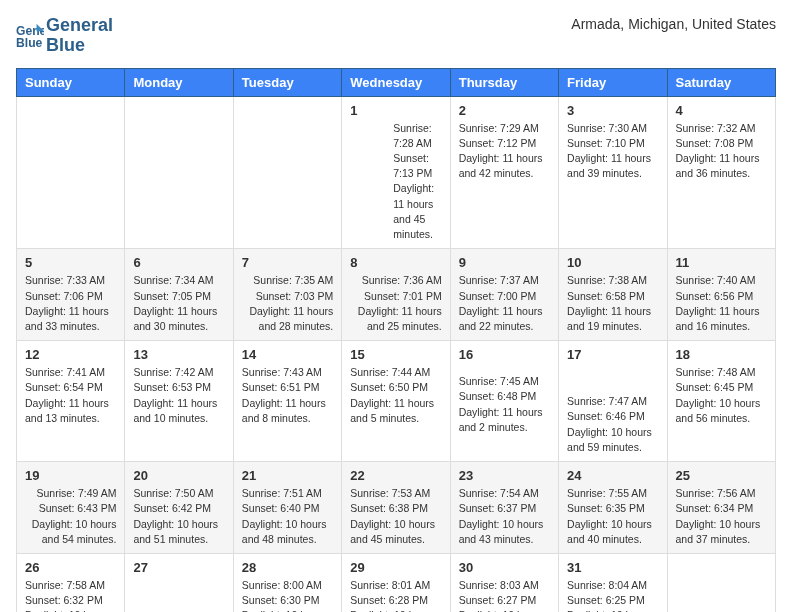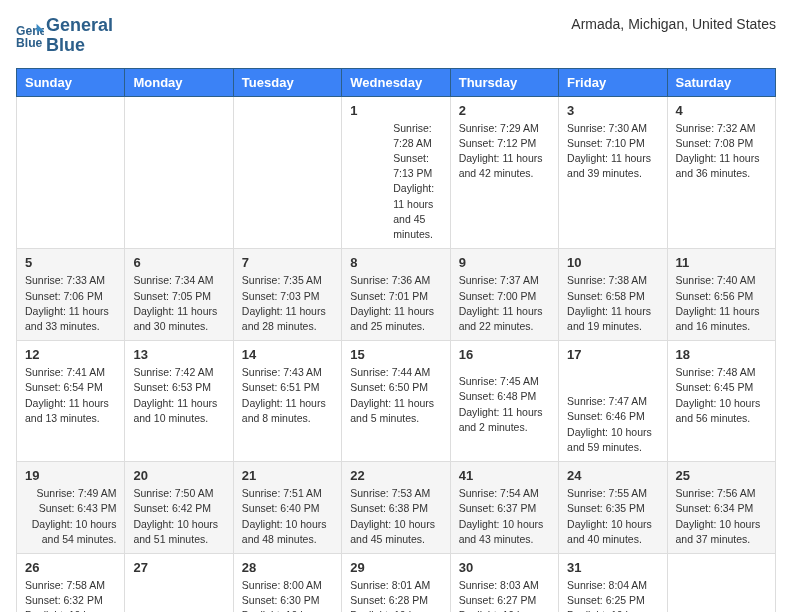--- a/index.html
+++ b/index.html
@@ -157,27 +157,27 @@
 Daylight: 11 hours and 33 minutes.</div>
         </td>
         <td>
           <div class="day-num">6</div>
           <div class="day-info" style="white-space: pre-line;">Sunrise: 7:34 AM
 Sunset: 7:05 PM
 Daylight: 11 hours and 30 minutes.</div>
         </td>
         <td>
           <div class="day-num">7</div>
-          <div class="day-info" style="white-space: pre-line;">Sunrise: 7:35 AM
+          <div class="day-info" style="white-space: pre-line; text-align: right;">Sunrise: 7:35 AM
 Sunset: 7:03 PM
 Daylight: 11 hours and 28 minutes.</div>
         </td>
         <td>
           <div class="day-num">8</div>
-          <div class="day-info" style="white-space: pre-line;">Sunrise: 7:36 AM
+          <div class="day-info" style="white-space: pre-line; text-align: right;">Sunrise: 7:36 AM
 Sunset: 7:01 PM
 Daylight: 11 hours and 25 minutes.</div>
         </td>
         <td>
           <div class="day-num">9</div>
           <div class="day-info" style="white-space: pre-line;">Sunrise: 7:37 AM
 Sunset: 7:00 PM
 Daylight: 11 hours and 22 minutes.</div>
         </td>
         <td>
@@ -256,21 +256,21 @@
 Sunset: 6:40 PM
 Daylight: 10 hours and 48 minutes.</div>
         </td>
         <td>
           <div class="day-num">22</div>
           <div class="day-info" style="white-space: pre-line;">Sunrise: 7:53 AM
 Sunset: 6:38 PM
 Daylight: 10 hours and 45 minutes.</div>
         </td>
         <td>
-          <div class="day-num">41</div>
+          <div class="day-num">23</div>
           <div class="day-info" style="white-space: pre-line;">Sunrise: 7:54 AM
 Sunset: 6:37 PM
 Daylight: 10 hours and 43 minutes.</div>
         </td>
         <td>
           <div class="day-num">24</div>
           <div class="day-info" style="white-space: pre-line;">Sunrise: 7:55 AM
 Sunset: 6:35 PM
 Daylight: 10 hours and 40 minutes.</div>
         </td>

